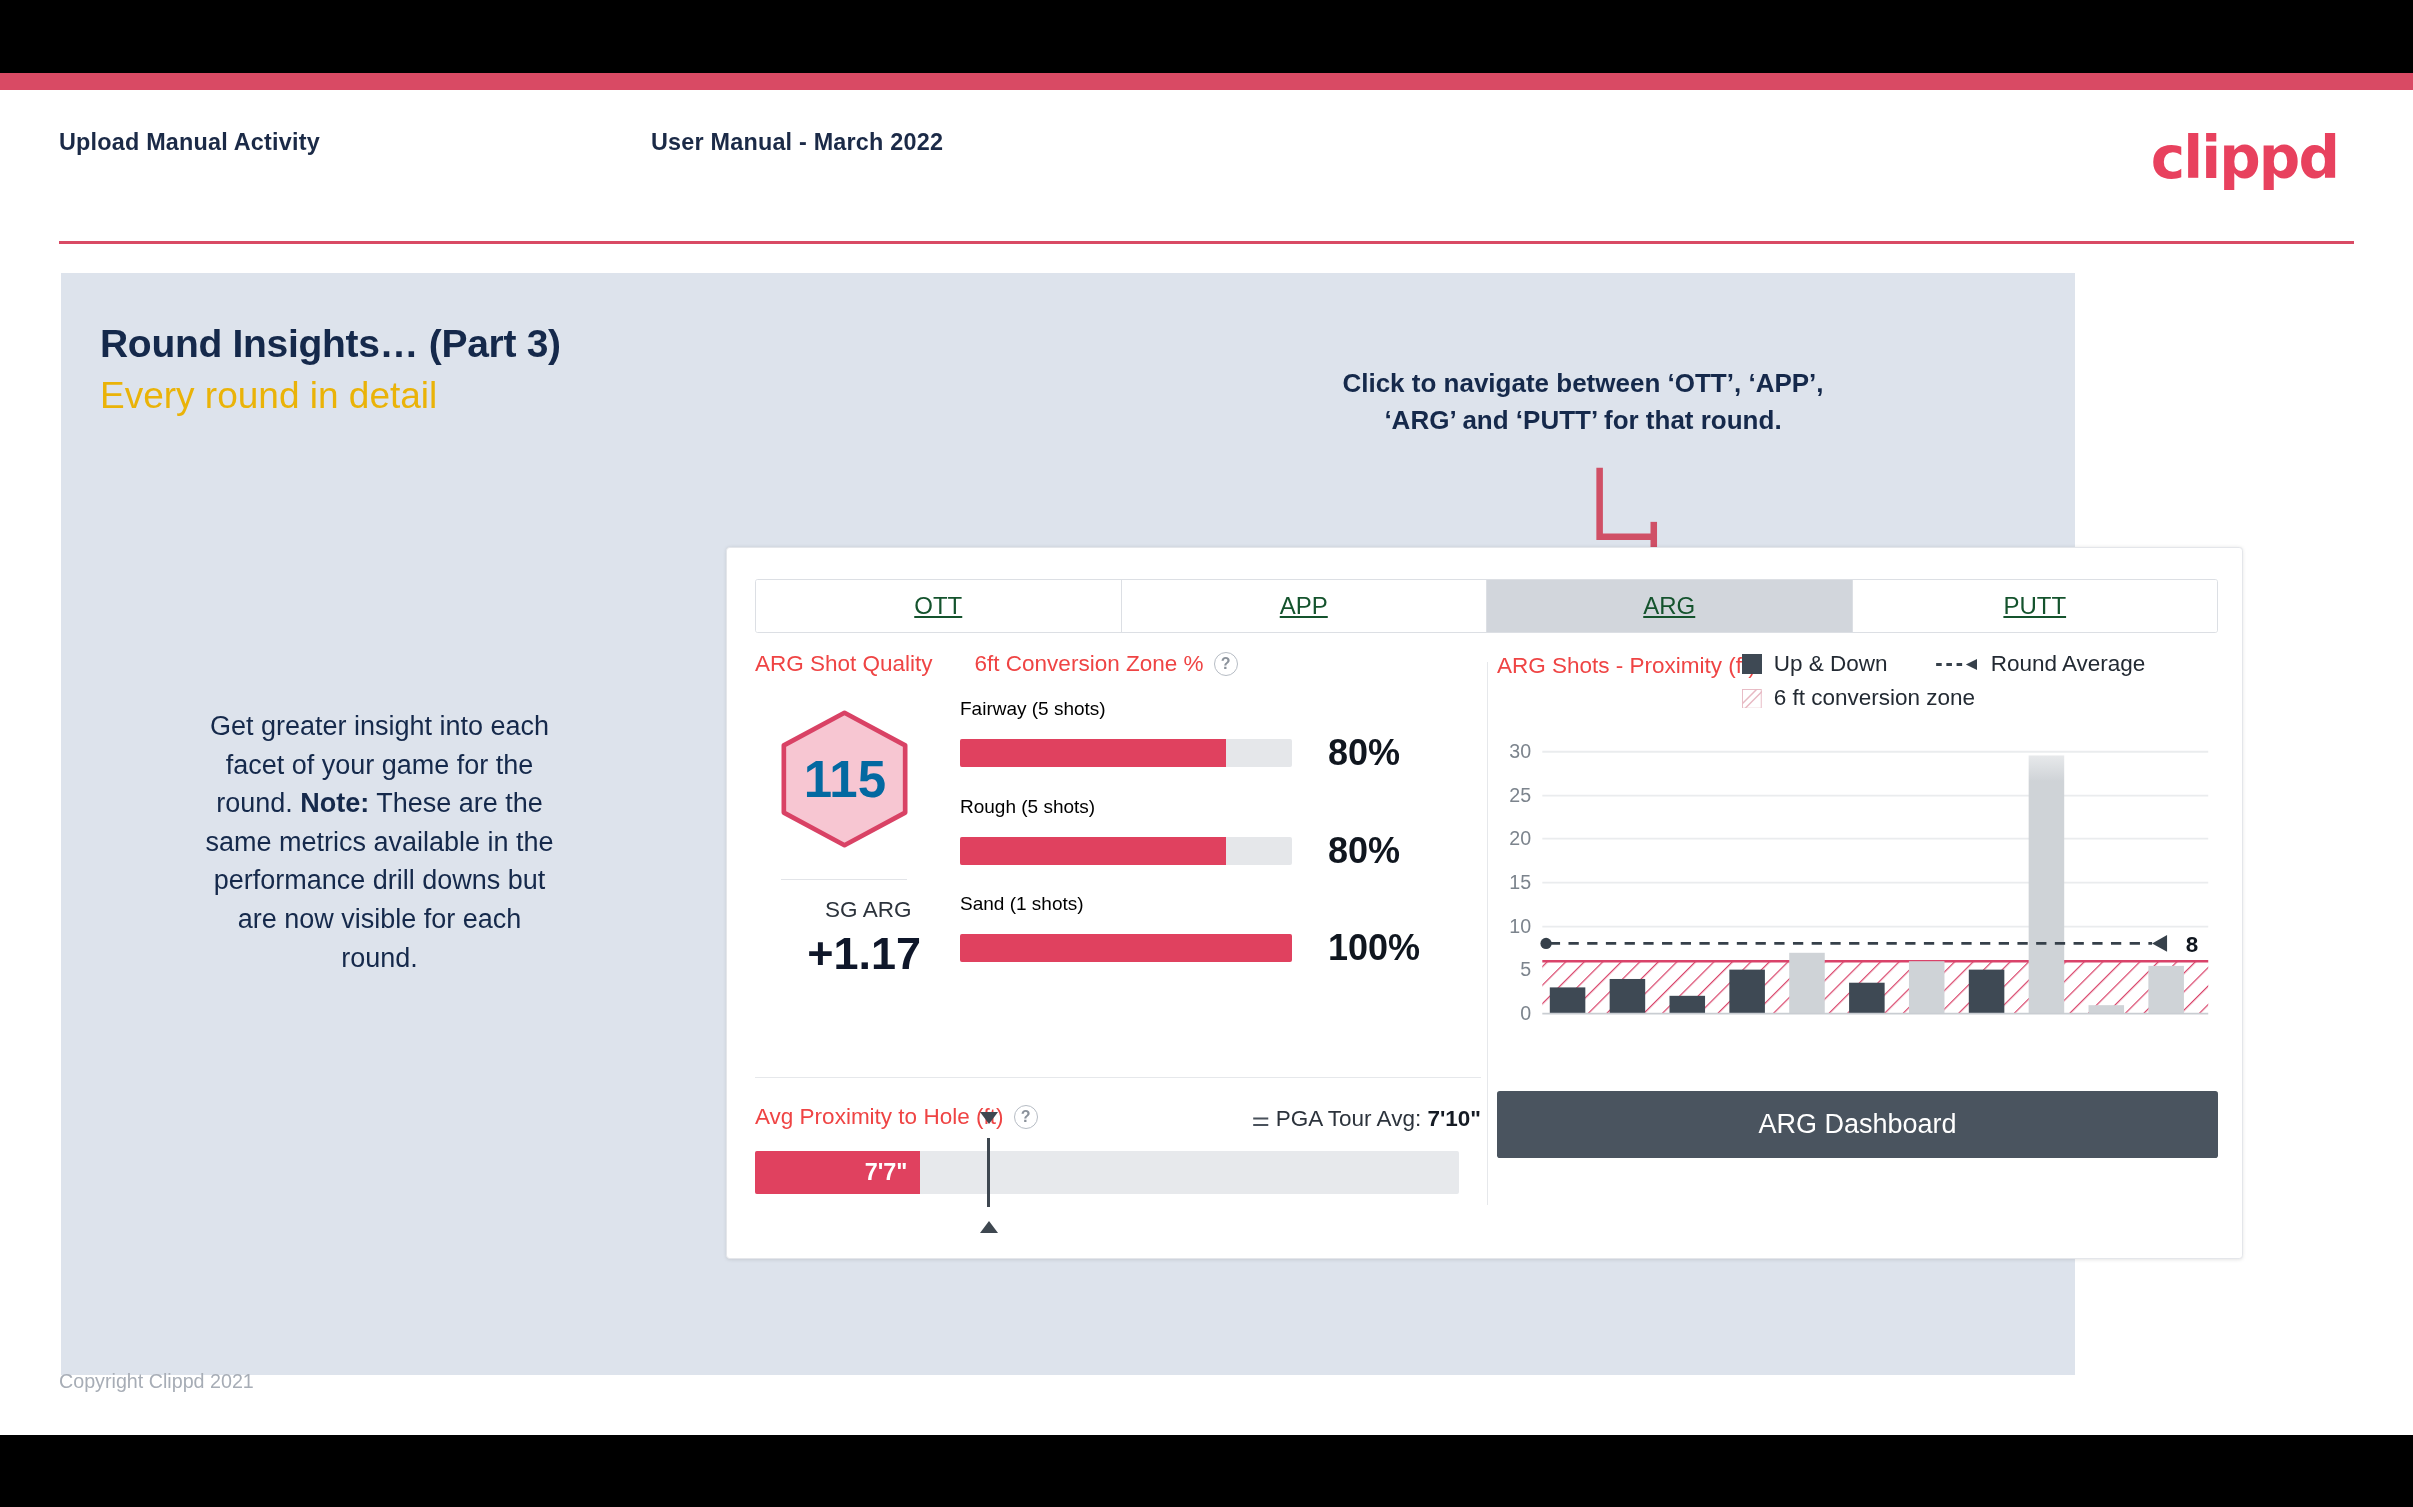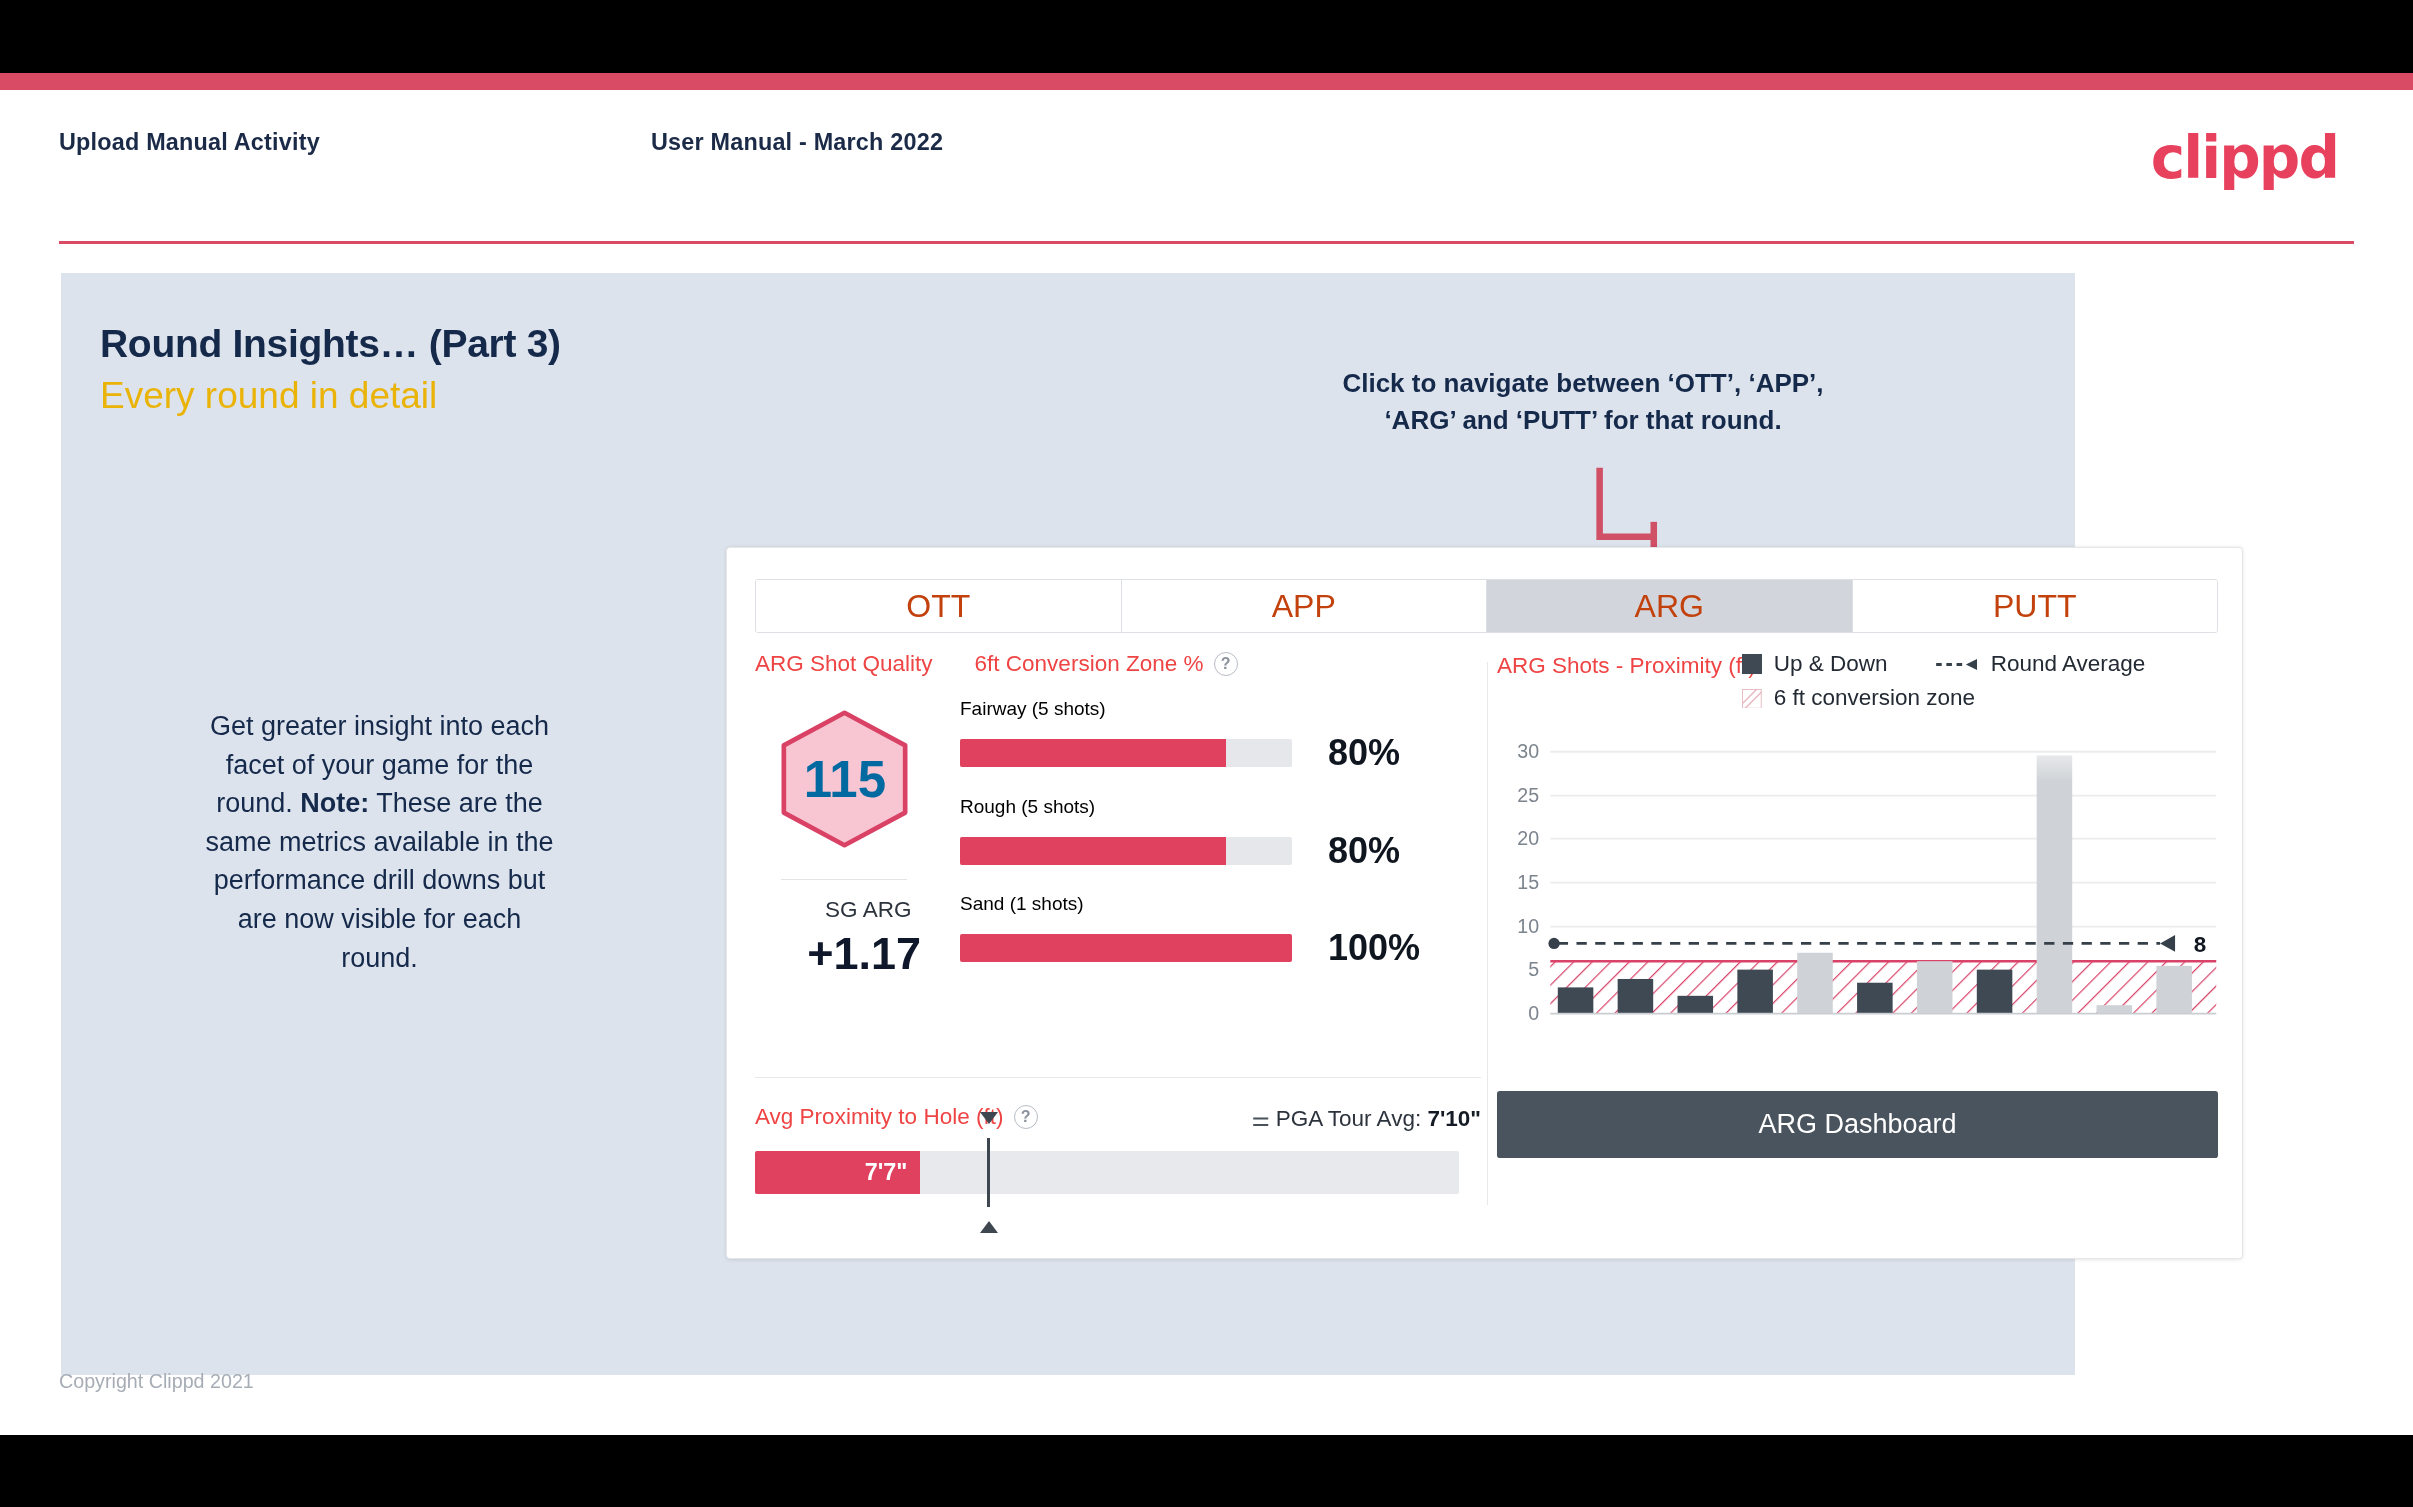--- a/index.html
+++ b/index.html
@@ -64,21 +64,21 @@
     box-shadow:0 0.9px 3.7px rgba(0,0,0,.10);
   }
 
   .tabs {
     position:absolute; left:28px; top:31px; width:1463px; height:54px;
     display:flex; border:0.9px solid #DCDFE4; border-radius:2.8px; overflow:hidden;
     background:#fff;
   }
   .tab {
     flex:1 1 0; display:flex; align-items:center; justify-content:center;
-    font-size:32px; color:#c2410c; border-right:0.9px solid #DCDFE4; background:#fff;
+    font-size:24px; color:#14532d; border-right:0.9px solid #DCDFE4; background:#fff;text-decoration:underline;
   }
   .tab:last-child { border-right:none; }
   .tab.active { background:#D2D6DC; }
 
   
   .colL { position:absolute; left:28px; top:103px; width:726px; height:576px; }
   .colR { position:absolute; left:770px; top:103px; width:721px; height:576px; }
   .vdiv { position:absolute; left:760px; top:114px; width:0.9px; height:543px; background:#E6E8EB; }
 
   .lbl { font-size:22.5px; color:#ef4444; }
@@ -131,21 +131,21 @@
 
   
   .legend { position:absolute; left:245px; top:0; }
   .legrow { display:flex; align-items:center; margin-bottom:8.4px; }
   .legsq  { width:19.7px; height:19.7px; margin-right:12px; }
   .legsq.dark { background:#3E4954; }
   .legtxt { font-size:22.5px; color:#232A33; }
   .legdash{ display:inline-flex; align-items:center; margin-right:11.2px; }
   .spacer { display:inline-block; width:49px; }
 
-  .chart { position:absolute; left:8px; top:82px; width:721px; height:318px; }
+  .chart { position:absolute; left:0; top:82px; width:721px; height:318px; }
   .dashbtn {
     position:absolute; left:0; top:440px; width:721px; height:67px;
     background:#4A545F; color:#fff; border:none; border-radius:2.8px;
     font-size:27px; font-family:"Liberation Sans", sans-serif;
     display:flex; align-items:center; justify-content:center; cursor:pointer;
   }
 
   .copyright { position:absolute; left:59px; top:1370px; font-size:19.7px; color:#A7ADB6; }
 </style>
 </head>

